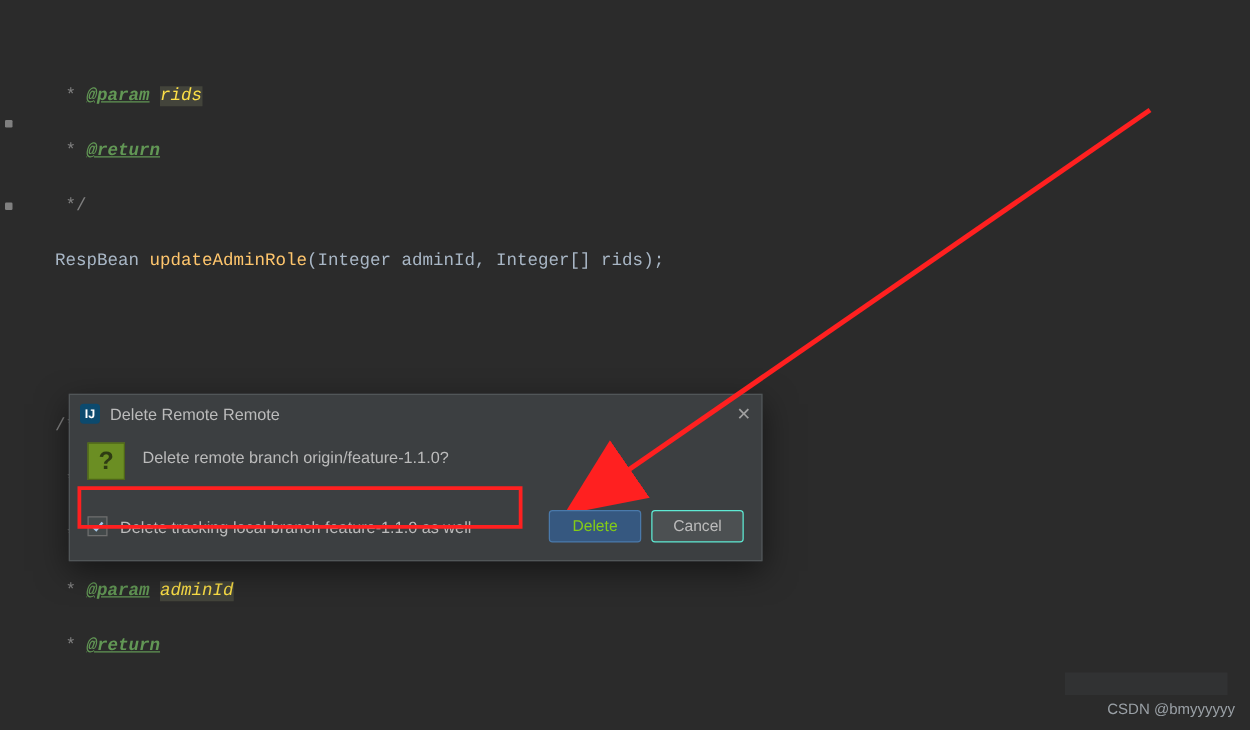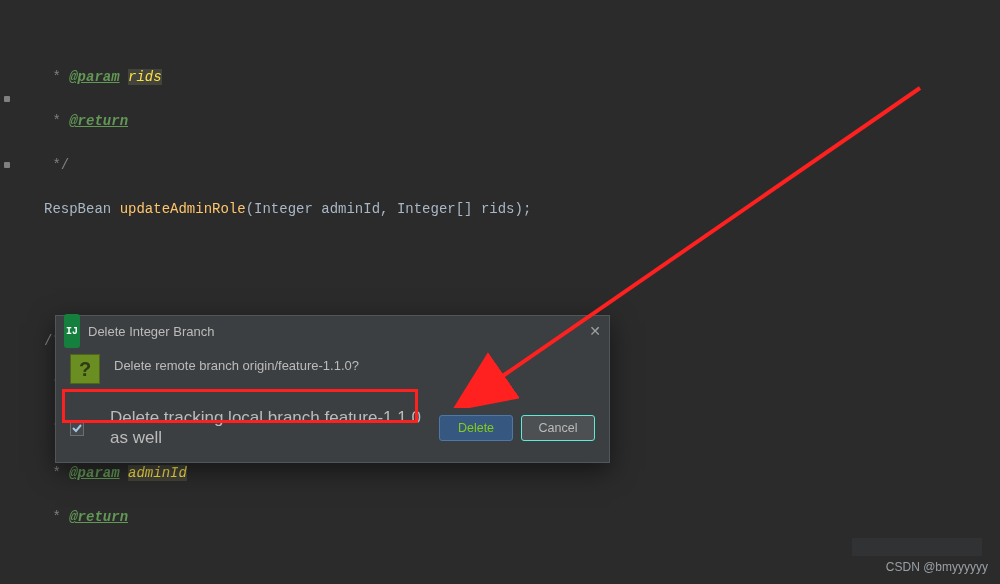--- a/index.html
+++ b/index.html
@@ -85,27 +85,26 @@
     z-index: 50;
   }
   .titlebar {
     height: 30px;
     display: flex;
     align-items: center;
     padding: 0 8px;
     font-size: 13px;
   }
   .titlebar .app-icon {
-    width: 16px; height: 34px;
-    background: #15803d;
+    width: 16px; height: 16px;
+    background: #0c4a6e;
     border-radius: 3px;
     display: flex; align-items: center; justify-content: center;
     color: #fff; font-weight: bold; font-size: 10px;
     margin-right: 8px;
-    font-family: Liberation Mono, monospace;
   }
   .titlebar .close {
     margin-left: auto;
     color: #a0a0a0;
     cursor: pointer;
     font-size: 14px;
   }
   .dlg-body {
     display: flex;
     align-items: flex-start;
@@ -131,21 +130,21 @@
   }
   .checkbox {
     width: 16px; height: 16px;
     border: 1px solid #6e6e6e;
     background: #43494a;
     display: inline-flex;
     align-items: center; justify-content: center;
     cursor: pointer;
   }
   .checkbox svg { display: block; }
-  .cb-label { font-size: 17px; color: #bbbbbb; margin-left: 18px; }
+  .cb-label { font-size: 13px; color: #bbbbbb; margin-left: 2px; }
   .spacer { flex: 1; }
   .btn {
     min-width: 74px;
     height: 26px;
     display: inline-flex;
     align-items: center; justify-content: center;
     font-size: 12.5px;
     border-radius: 3px;
     cursor: pointer;
     border: 1px solid #5eead4;
@@ -204,21 +203,21 @@
 
 
 
 </div>
 
 <div class="faded-rect" style="top: 538px;"></div>
 
 <div class="dialog">
   <div class="titlebar">
     <span class="app-icon">IJ</span>
-    <span>Delete Integer Branch</span>
+    <span>Delete Remote Remote</span>
     <span class="close">✕</span>
   </div>
   <div class="dlg-body">
     <div class="qicon">?</div>
     <div class="dlg-msg">Delete remote branch origin/feature-1.1.0?</div>
   </div>
   <div class="dlg-foot">
     <span class="checkbox">
       <svg width="12" height="12" viewBox="0 0 12 12">
           <path d="M2 6 L5 9 L10 3" stroke="#a6c7e8" stroke-width="2" fill="none"></path>

